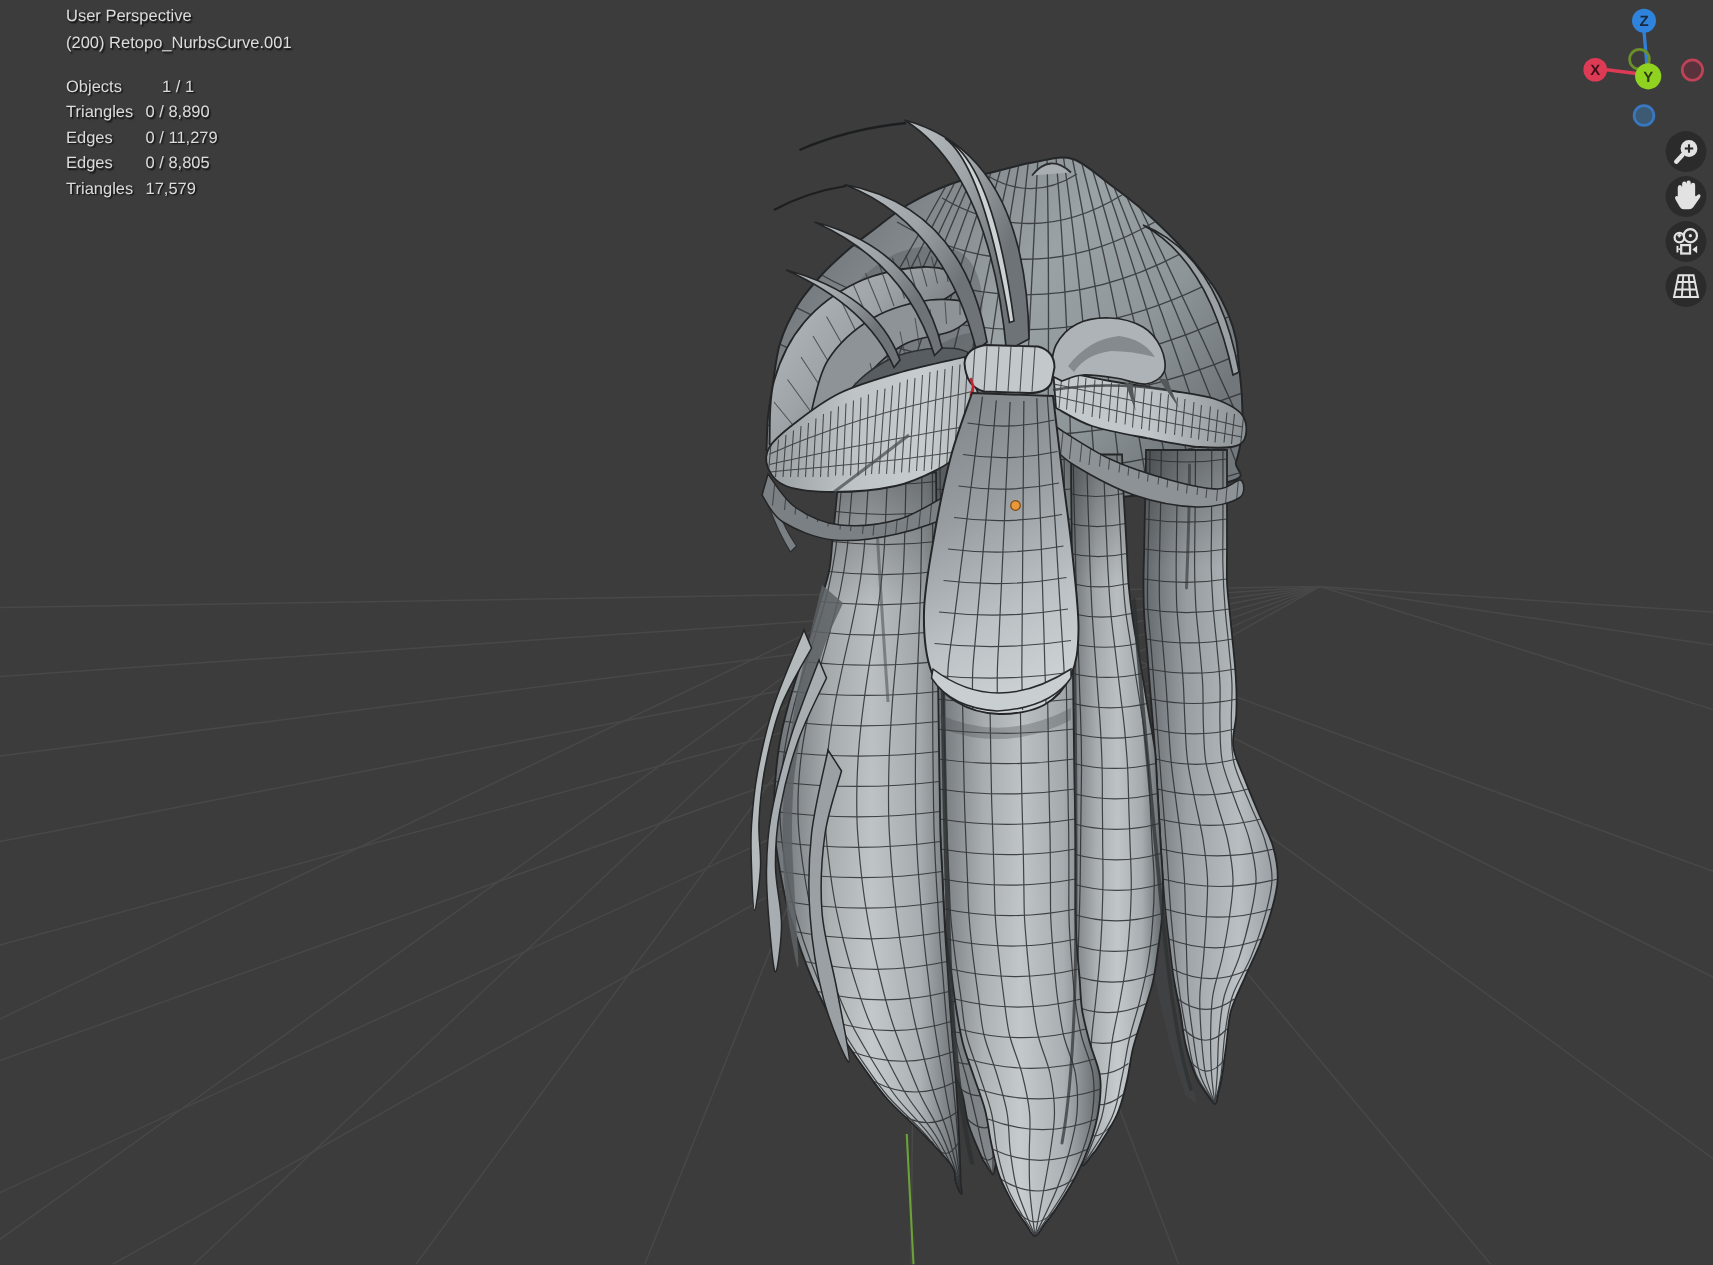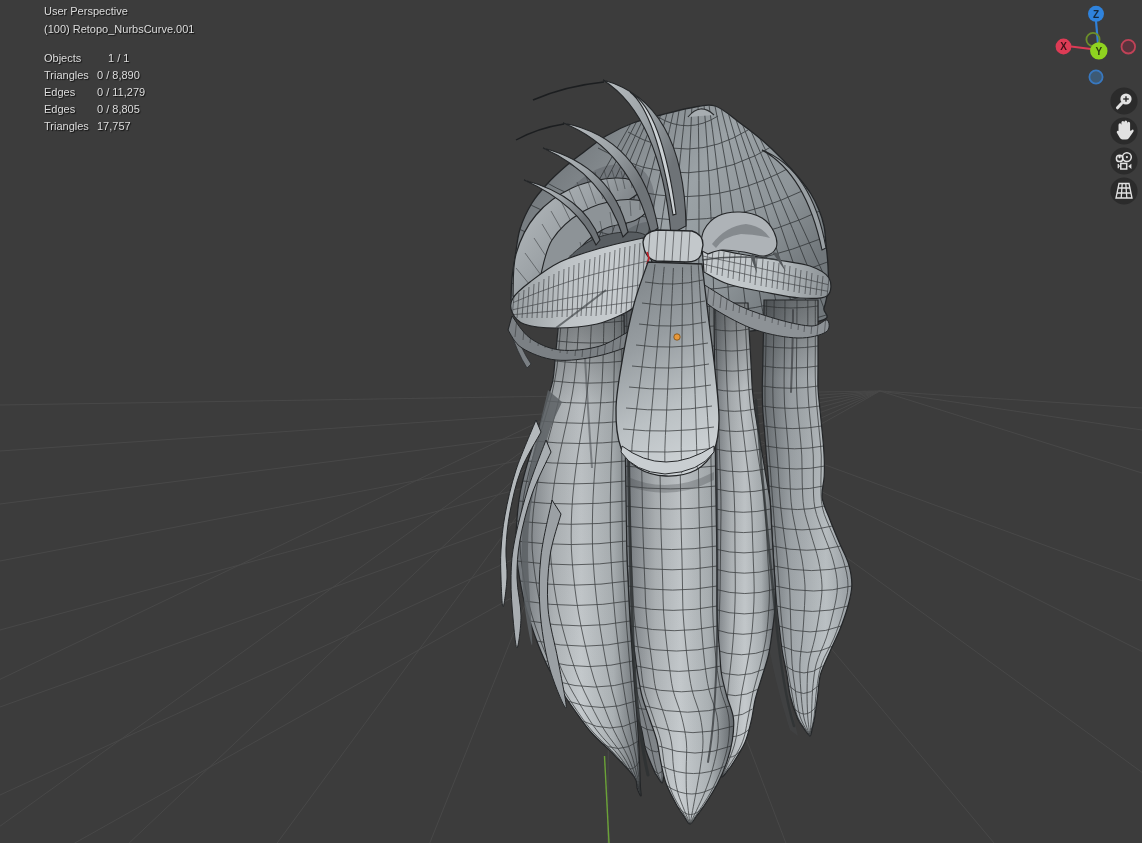--- a/index.html
+++ b/index.html
@@ -486,31 +486,31 @@
         <path d="M 629 387 Q 670 392 711 385"></path>
         <path d="M 626 408 Q 669 413 712 406"></path>
         <path d="M 623 429 Q 668 434 714 427"></path>
         <path d="M 620 450 Q 668 455 715 448"></path>
       </g>
 <path d="M 622 446 Q 664 478 714 446 L 714 452 Q 700 472 665 474 Q 634 472 621 452 Z" fill="#c9ced1" stroke="#27292b" stroke-width="1"></path>
 <path d="M 626 476 Q 668 496 714 472 L 714 480 Q 672 502 628 486 Z" fill="#44484b" opacity="0.3"></path>
 <circle cx="677" cy="337" r="3.2" fill="#e8983a" stroke="#7a4b12" stroke-width="0.8"></circle>
 </svg></div>
 <div class="txt" style="left:8px;top:5px">User Perspective</div>
-<div class="txt" style="left:8px;top:23px">(100) Retopo_NurbsCurve.001</div>
+<div class="txt" style="left:8px;top:23px">(200) Retopo_NurbsCurve.001</div>
 <div class="txt" style="left:8px;top:52px">Objects</div>
 <div class="txt" style="left:72px;top:52px">1 / 1</div>
 <div class="txt" style="left:8px;top:69px">Triangles</div>
 <div class="txt" style="left:61px;top:69px">0 / 8,890</div>
 <div class="txt" style="left:8px;top:86px">Edges</div>
 <div class="txt" style="left:61px;top:86px">0 / 11,279</div>
 <div class="txt" style="left:8px;top:103px">Edges</div>
 <div class="txt" style="left:61px;top:103px">0 / 8,805</div>
 <div class="txt" style="left:8px;top:120px">Triangles</div>
-<div class="txt" style="left:61px;top:120px">17,757</div>
+<div class="txt" style="left:61px;top:120px">17,579</div>
 <svg style="position:absolute;left:0;top:0" width="1142" height="843">
 <g font-family="Liberation Sans,sans-serif" font-weight="bold" font-size="10">
 <line x1="1096" y1="21" x2="1098" y2="44" stroke="#3080d8" stroke-width="2.2"></line>
 <line x1="1071" y1="46.5" x2="1091" y2="49" stroke="#dd3b55" stroke-width="2.2"></line>
 <circle cx="1093" cy="39.5" r="6.6" fill="none" stroke="#6c8f2a" stroke-width="1.8"></circle>
 <circle cx="1128.3" cy="46.7" r="6.8" fill="#59333c" stroke="#c04257" stroke-width="1.8"></circle>
 <circle cx="1096" cy="77" r="6.6" fill="#3d5a75" stroke="#3878c0" stroke-width="1.8"></circle>
 <circle cx="1096" cy="13.8" r="8" fill="#2f83dd"></circle>
 <text x="1096" y="17.5" text-anchor="middle" fill="#16293d">Z</text>
 <circle cx="1063.5" cy="46.5" r="7.9" fill="#dd3b55"></circle>

